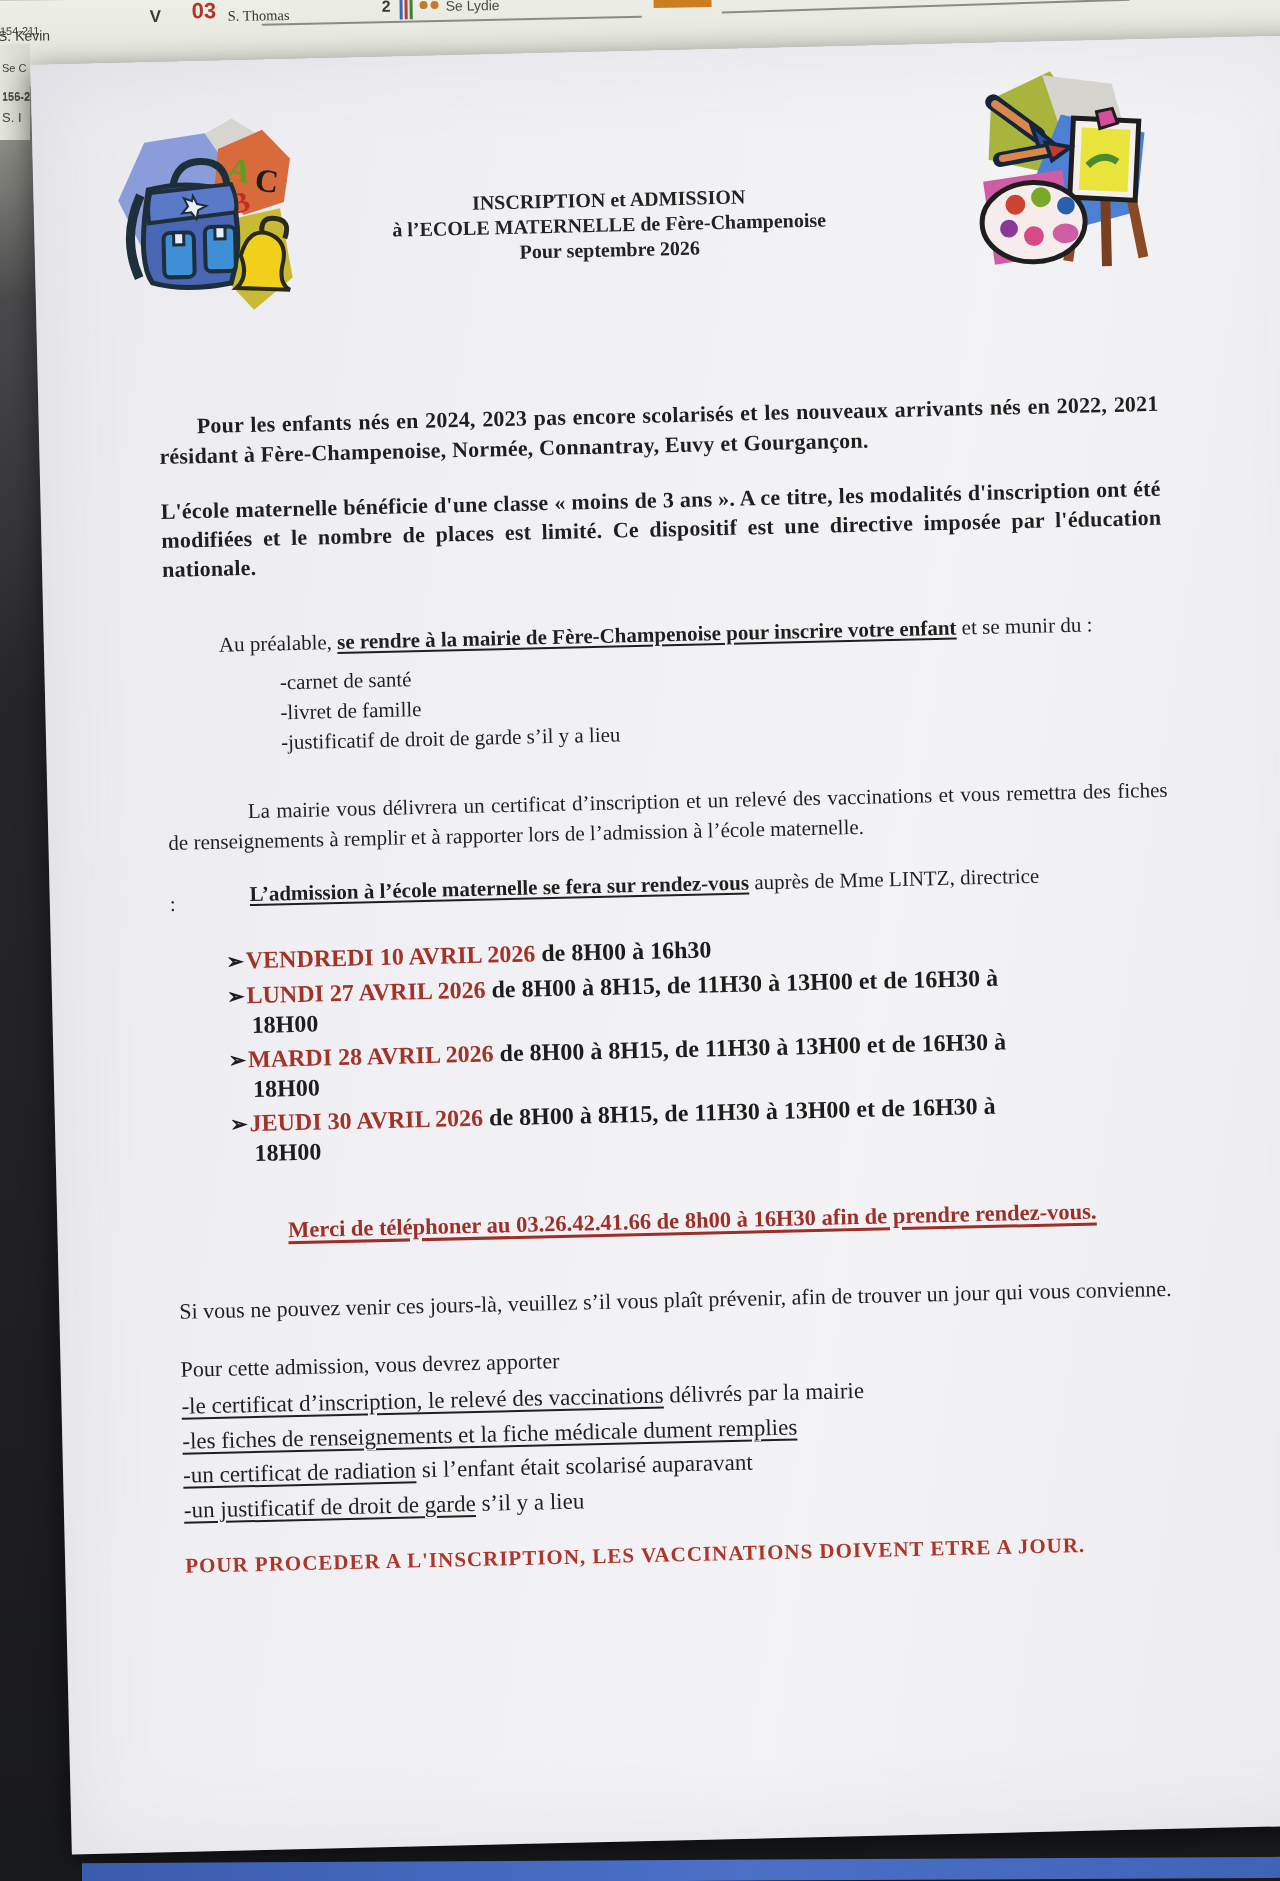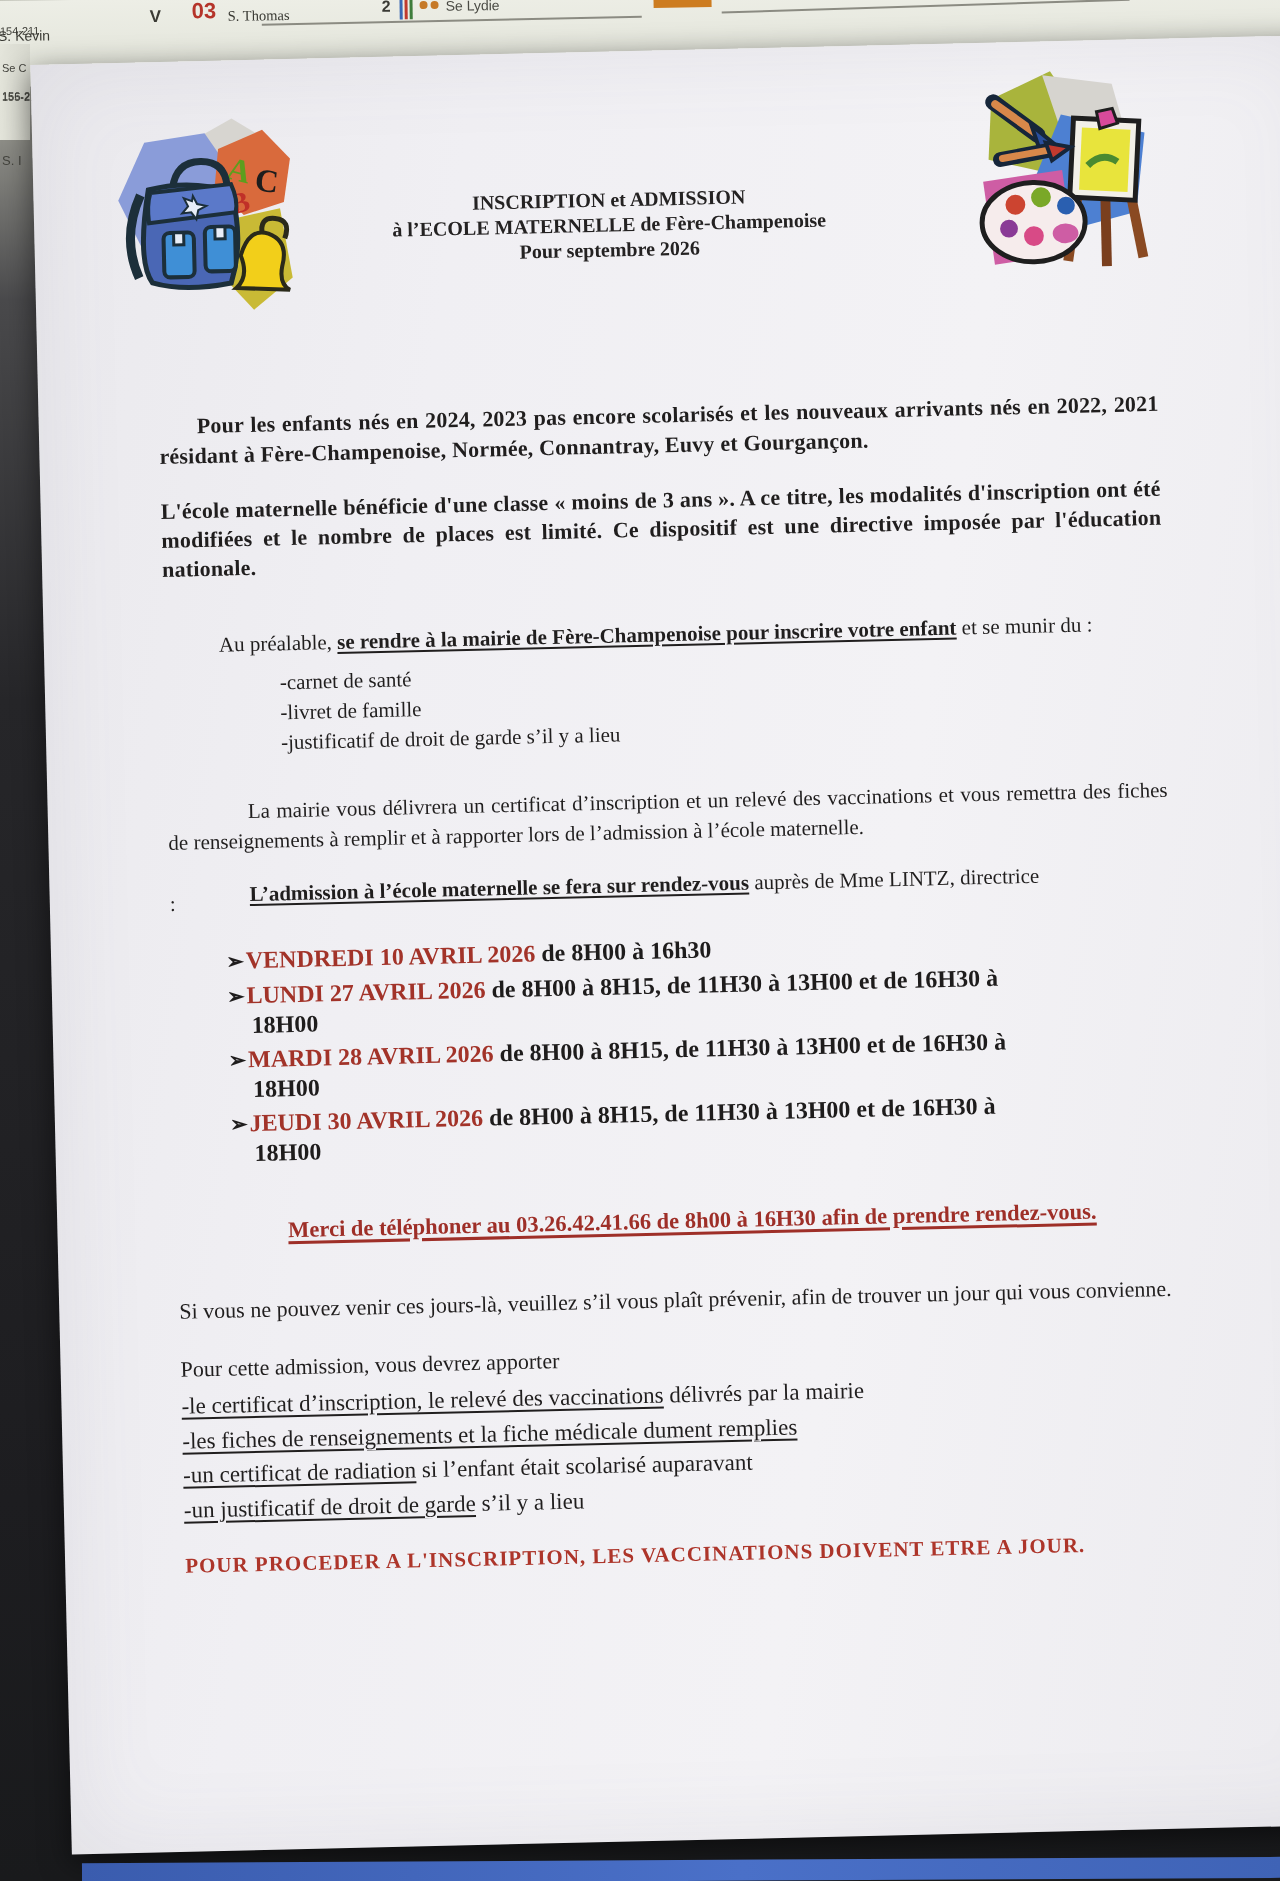--- a/index.html
+++ b/index.html
@@ -69,21 +69,21 @@
     <span class="td-txt" style="left:456px;top:3px;font-size:14px;color:#4a4a44;">Se Lydie</span>
     <span class="td-orange" style="left:664px;top:2px;width:58px;height:14px;"></span>
     <span class="td-line" style="left:272px;top:25px;width:380px;transform:rotate(-0.4deg);"></span>
     <span class="td-line" style="left:732px;top:17px;width:408px;transform:rotate(-1.0deg);"></span>
   </div>
 
   <div class="left-frags">
     <span class="lf-txt" style="left:2px;top:3px;font-size:11px;margin-top:44px;">155-21</span>
     <span class="lf-txt" style="left:2px;top:18px;font-size:11px;">Se C</span>
     <span class="lf-txt" style="left:2px;top:46px;font-size:11px;">156-2</span>
-    <span class="lf-txt" style="left:2px;top:66px;font-size:13px;margin-top:43px;">S. I</span>
+    <span class="lf-txt" style="left:2px;top:66px;font-size:13px;">S. I</span>
   </div>
 
   <div class="paper">
 
     <svg class="clip" style="left:75px;top:42px;" width="185" height="212" viewBox="0 0 180 210">
       <polygon points="55,52 122,16 166,44 150,96 95,100" fill="#d7d5d0"></polygon>
       <polygon points="8,95 35,38 95,30 128,80 105,150 35,152" fill="#8a9cd9"></polygon>
       <polygon points="108,46 152,28 179,57 172,100 132,112 104,82" fill="#d96a3c"></polygon>
       <text x="116" y="76" font-size="32" font-weight="bold" fill="#5d9e1e" font-family="Liberation Serif,serif" transform="rotate(16 120 70)">A</text>
       <text x="143" y="88" font-size="32" font-weight="bold" fill="#1d1d1d" font-family="Liberation Serif,serif" transform="rotate(8 146 86)">C</text>

